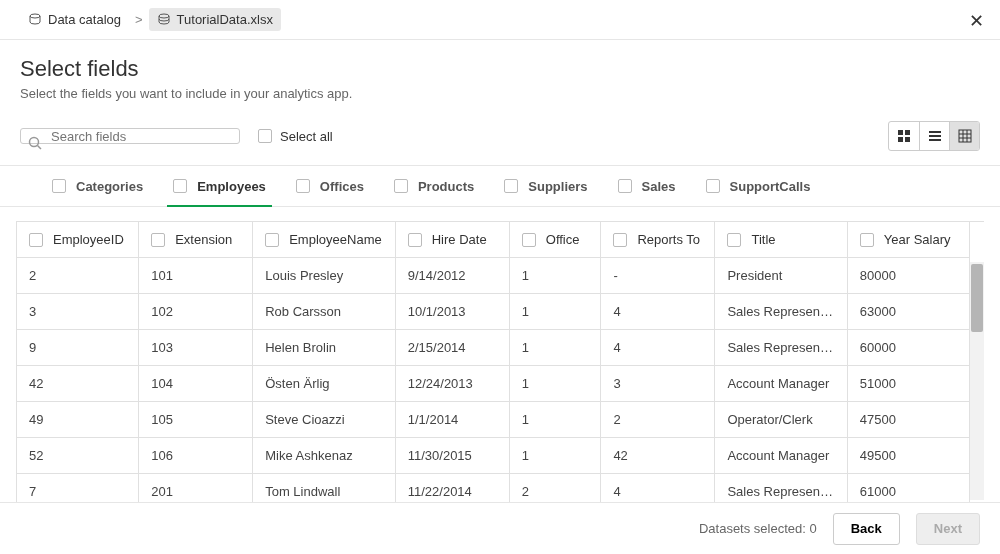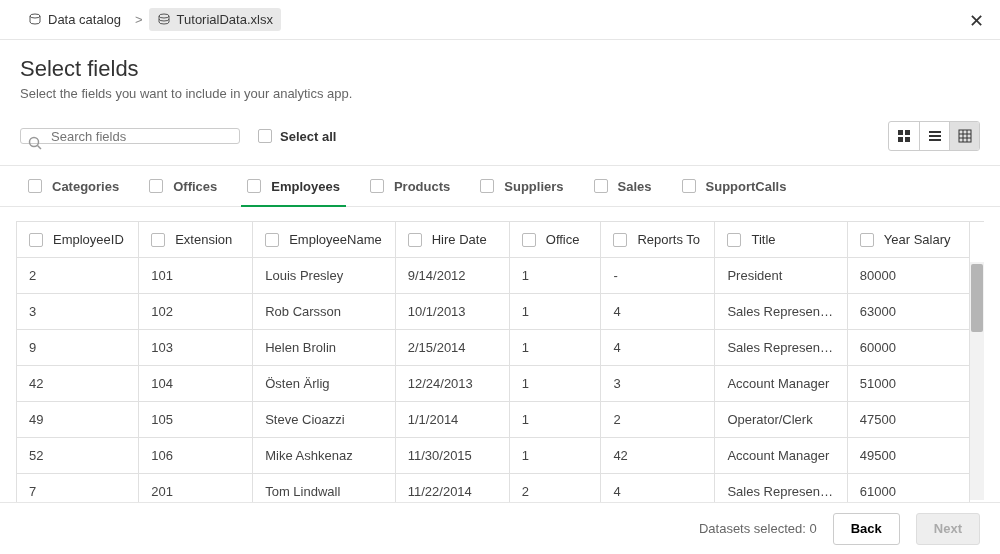--- a/index.html
+++ b/index.html
@@ -13,28 +13,28 @@
   .close-btn { position: absolute; right: 16px; top: 10px; cursor: pointer; font-size: 18px; color: #333; }
 
   .header { padding: 16px 9px 12px 20px; }
   .header h1 { font-size: 22px; font-weight: 500; color: #333; margin-bottom: 4px; }
   .header p { font-size: 13px; color: #666; }
 
   .toolbar { display: flex; align-items: center; padding: 8px 20px 14px 20px; gap: 18px; }
   .search-box { position: relative; width: 220px; }
   .search-box input { width: 100%; height: 16px; padding: 6px 10px 6px 30px; border: 1px solid #ccc; border-radius: 3px; font-size: 13px; }
   .search-box .search-icon { position: absolute; left: 8px; top: 8px; color: #999; }
-  .select-all { display: flex; align-items: center; gap: 8px; font-weight: bold; }
+  .select-all { display: flex; align-items: center; gap: 8px; }
   .chk { width: 14px; height: 14px; border: 1px solid #bbb; border-radius: 2px; background: #fff; display: inline-block; cursor: pointer; flex-shrink: 0; }
   .view-toggles { margin-left: auto; display: flex; border: 1px solid #ccc; border-radius: 3px; overflow: hidden; }
   .view-toggle { width: 30px; height: 28px; display: flex; align-items: center; justify-content: center; cursor: pointer; border-left: 1px solid #ccc; }
   .view-toggle:first-child { border-left: none; }
   .view-toggle.active { background: #e0e0e0; }
 
-  .tabs-row { display: flex; align-items: center; gap: 30px; padding: 0 28px; border-bottom: 1px solid #e6e6e6; border-top: 1px solid #e6e6e6; height: 42px; }
+  .tabs-row { display: flex; align-items: center; gap: 30px; padding: 0 52px; border-bottom: 1px solid #e6e6e6; border-top: 1px solid #e6e6e6; height: 42px; }
   .tab { display: flex; align-items: center; gap: 10px; height: 100%; cursor: pointer; font-weight: 600; color: #555; position: relative; }
   .tab.active { color: #333; }
   .tab.active::after { content: ""; position: absolute; left: -6px; right: -6px; bottom: -1px; height: 2px; background: #0a9e4a; }
 
   .table-wrap { padding: 14px 16px 0 16px; position: relative; }
   .table-scroll { overflow: hidden; position: relative; }
   table { border-collapse: collapse; width: 100%; table-layout: fixed; }
   th, td { border: 1px solid #e0e0e0; padding: 10px 12px; text-align: left; font-size: 13px; overflow: hidden; white-space: nowrap; text-overflow: ellipsis; }
   th { background: #fff; font-weight: 500; color: #333; }
   th .th-inner { display: flex; align-items: center; gap: 10px; }
@@ -128,27 +128,27 @@
         </svg>
     </div>
   </div>
 </div>
 
 <div class="tabs-row" id="tabs-row">
     <div class="tab">
       <span class="chk"></span>
       <span>Categories</span>
     </div>
+    <div class="tab active">
+      <span class="chk"></span>
+      <span>Employees</span>
+    </div>
     <div class="tab">
       <span class="chk"></span>
       <span>Offices</span>
-    </div>
-    <div class="tab active">
-      <span class="chk"></span>
-      <span>Employees</span>
     </div>
     <div class="tab">
       <span class="chk"></span>
       <span>Products</span>
     </div>
     <div class="tab">
       <span class="chk"></span>
       <span>Suppliers</span>
     </div>
     <div class="tab">

